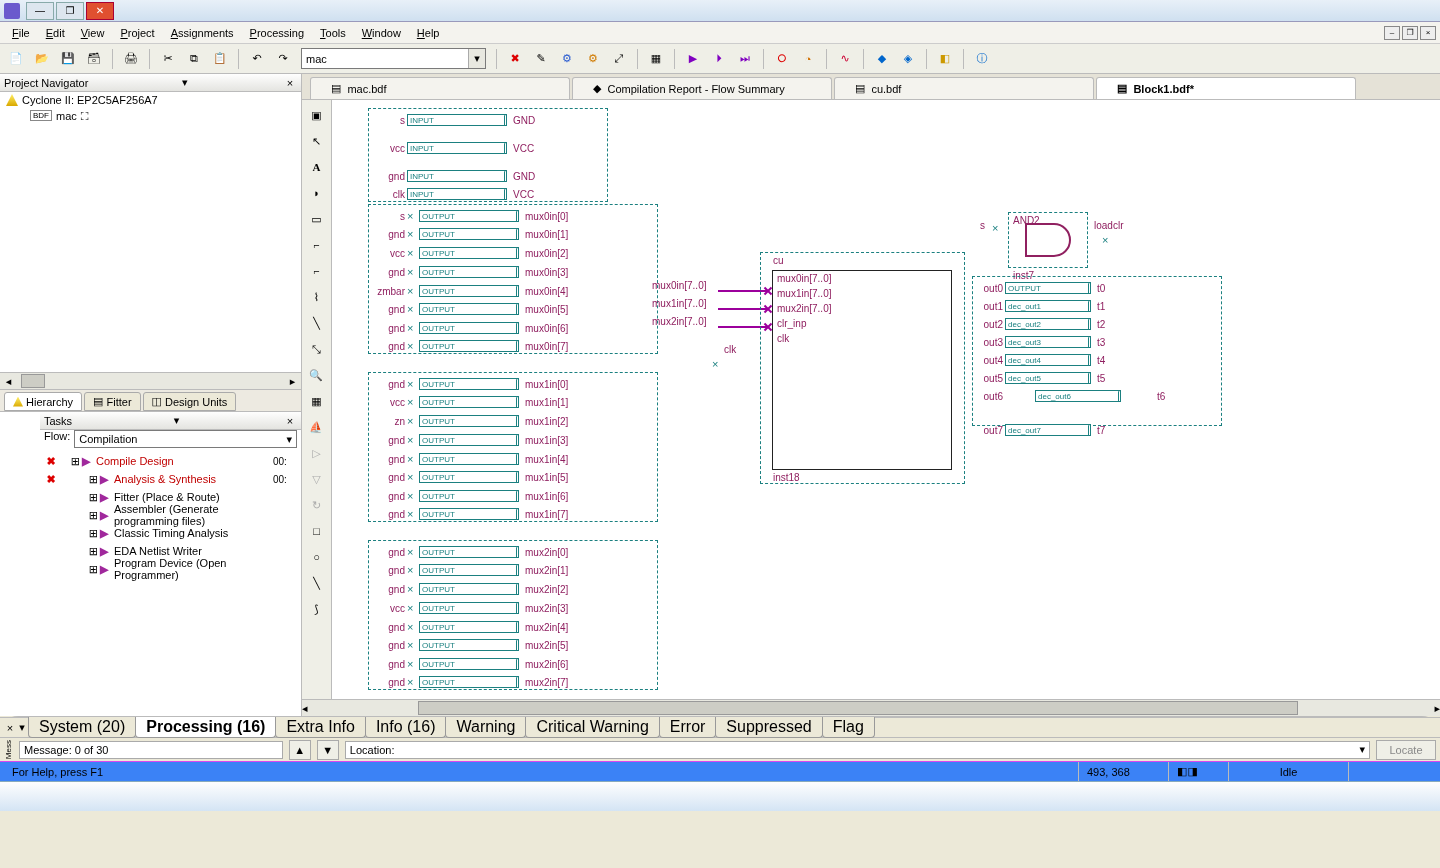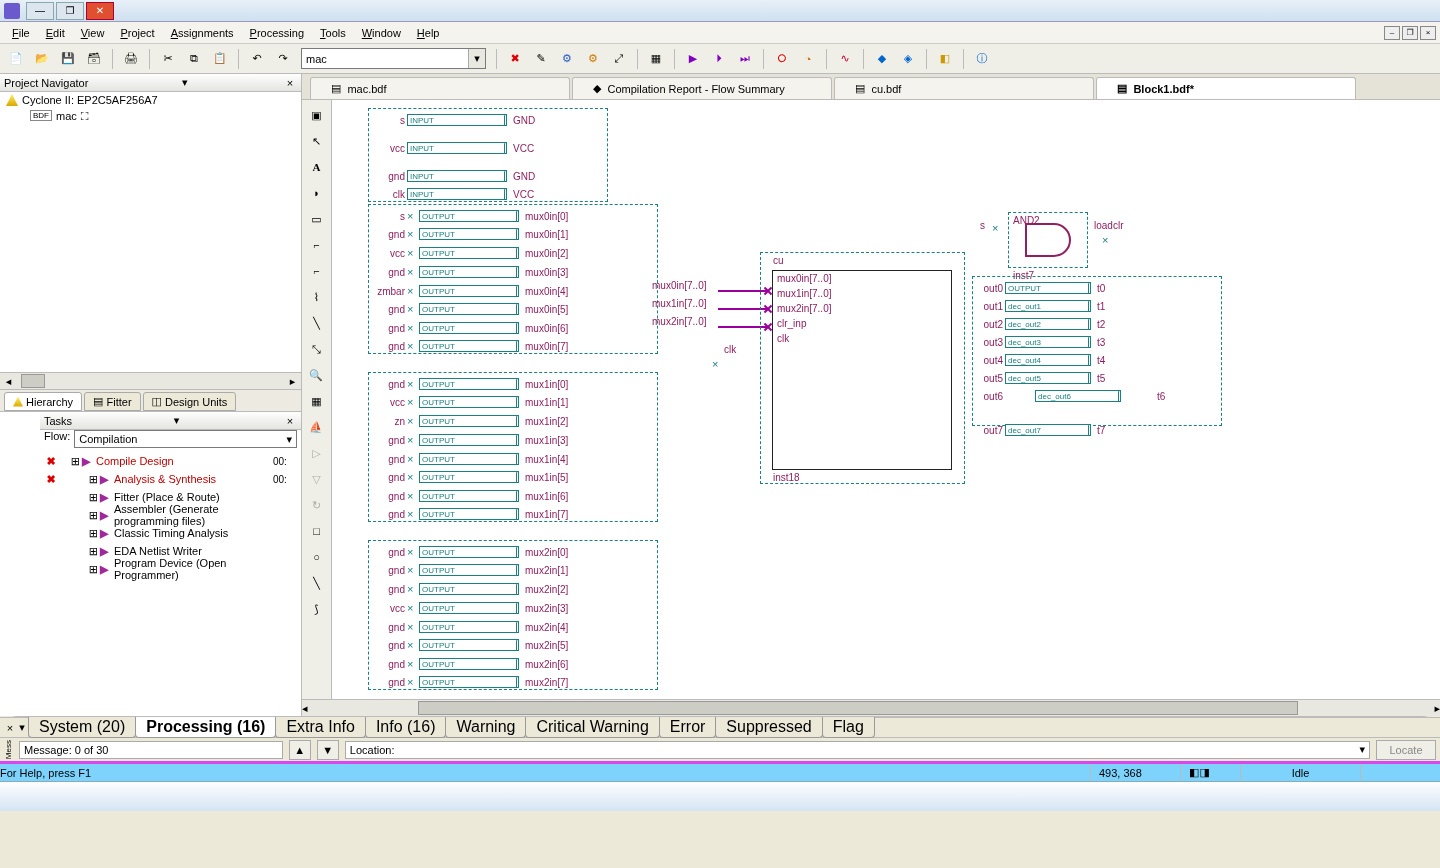--- a/index.html
+++ b/index.html
@@ -97,21 +97,21 @@
 .bottomtabs .bx { width: 12px; text-align: center; }
 .btabs { display: flex; }
 .btab { border: 1px solid #999; border-top: none; padding: 1px 10px; background: #ece9d8; font-size: 16px; border-radius: 0 0 4px 4px; margin-right: -1px; }
 .btab.active { background: #fff; font-weight: bold; }
 
 .msgbar { height: 24px; background: #ece9d8; border-top: 1px solid #bbb; display: flex; align-items: center; padding: 0 4px; gap: 6px; }
 .msgbar .msgbox { flex: 1; border: 1px solid #aaa; background: #fff; height: 18px; padding: 0 4px; display: flex; align-items: center; }
 .fbtn { width: 22px; height: 20px; border: 1px solid #aaa; background: #efefe7; display:flex;align-items:center;justify-content:center; }
 .locatebtn { width: 60px; height: 20px; border: 1px solid #aaa; background: #efefe7; color:#888; display:flex;align-items:center;justify-content:center; }
 
-.statusbar { height: 20px; background: #7dd3fc; border-top: 3px solid #d946ef; display: flex; align-items: center; padding: 0 0; }
+.statusbar { height: 20px; background: #3b82f6; border-top: 1px solid #d946ef; display: flex; align-items: center; padding: 0 12px; }
 .statusbar .cell { border-left: 1px solid #bbb; padding: 0 8px; height: 100%; display: flex; align-items: center; }
 .statusbar .flex { flex: 1; }
 
 .taskbar { height: 30px; background: linear-gradient(#fefefe, #d4e4f4); border-top: 1px solid #8ab; }
 </style>
 </head>
 <body>
 
 <div class="titlebar">
   <div class="icon"></div>

